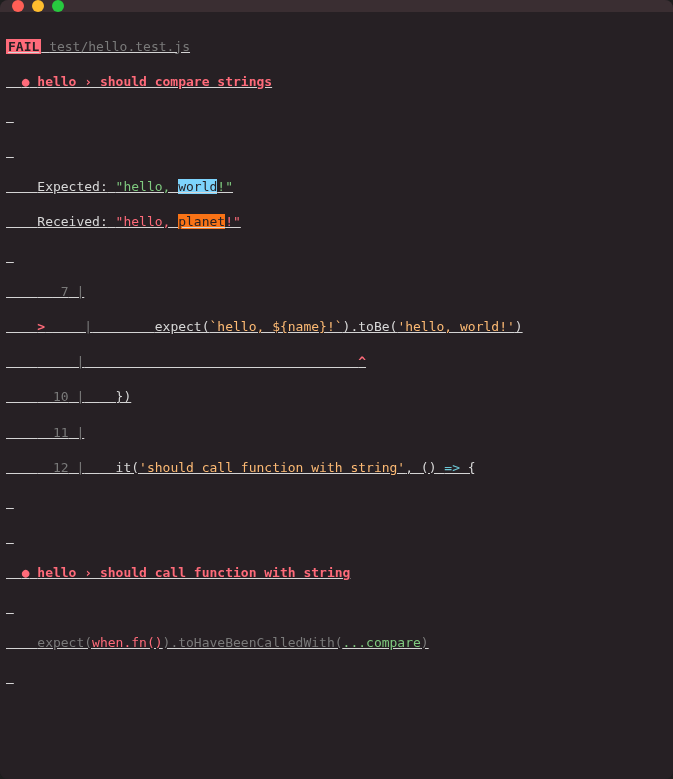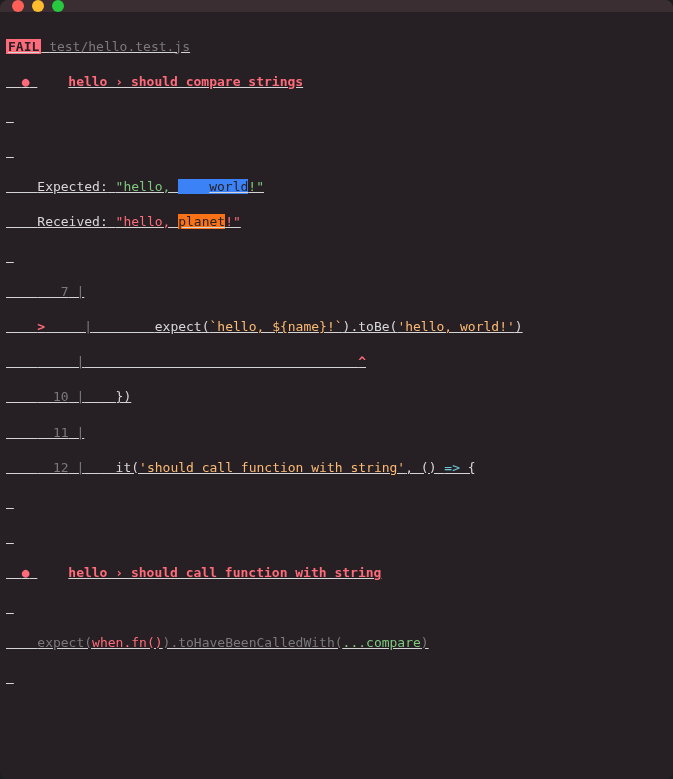--- a/index.html
+++ b/index.html
@@ -50,28 +50,28 @@
       white-space: pre;
       font-size: 13px;
     }
     .fail-badge {
       background: #ff6b7a;
       color: #262024;
       font-weight: bold;
       padding: 0 2px;
     }
     .red { color: #ff6b7a; }
-    .red-bold { color: #ff6b7a; font-weight: bold; margin-left: 31px; }
+    .red-bold { color: #ff6b7a; font-weight: bold; }
     .green { color: #7fc97f; }
     .yellow { color: #fdba74; }
     .cyan { color: #6cc7d6; }
     .dim { color: #7a7a7a; }
     .white { color: #d8d8d8; }
     .bold { font-weight: bold; }
-    .hl-green-bg { background: #3b82f6; color: #262024; padding-left: 31px; }
+    .hl-green-bg { background: #7dd3fc; color: #262024; }
     .hl-red-bg { background: #f97316; color: #262024; }
     .bullet { color: #ff6b7a; }
     .code-line { display: block; }
   </style>
 </head>
 <body>
 
 <div class="window">
   <div class="titlebar">
     <div class="traffic-light tl-red"></div>

